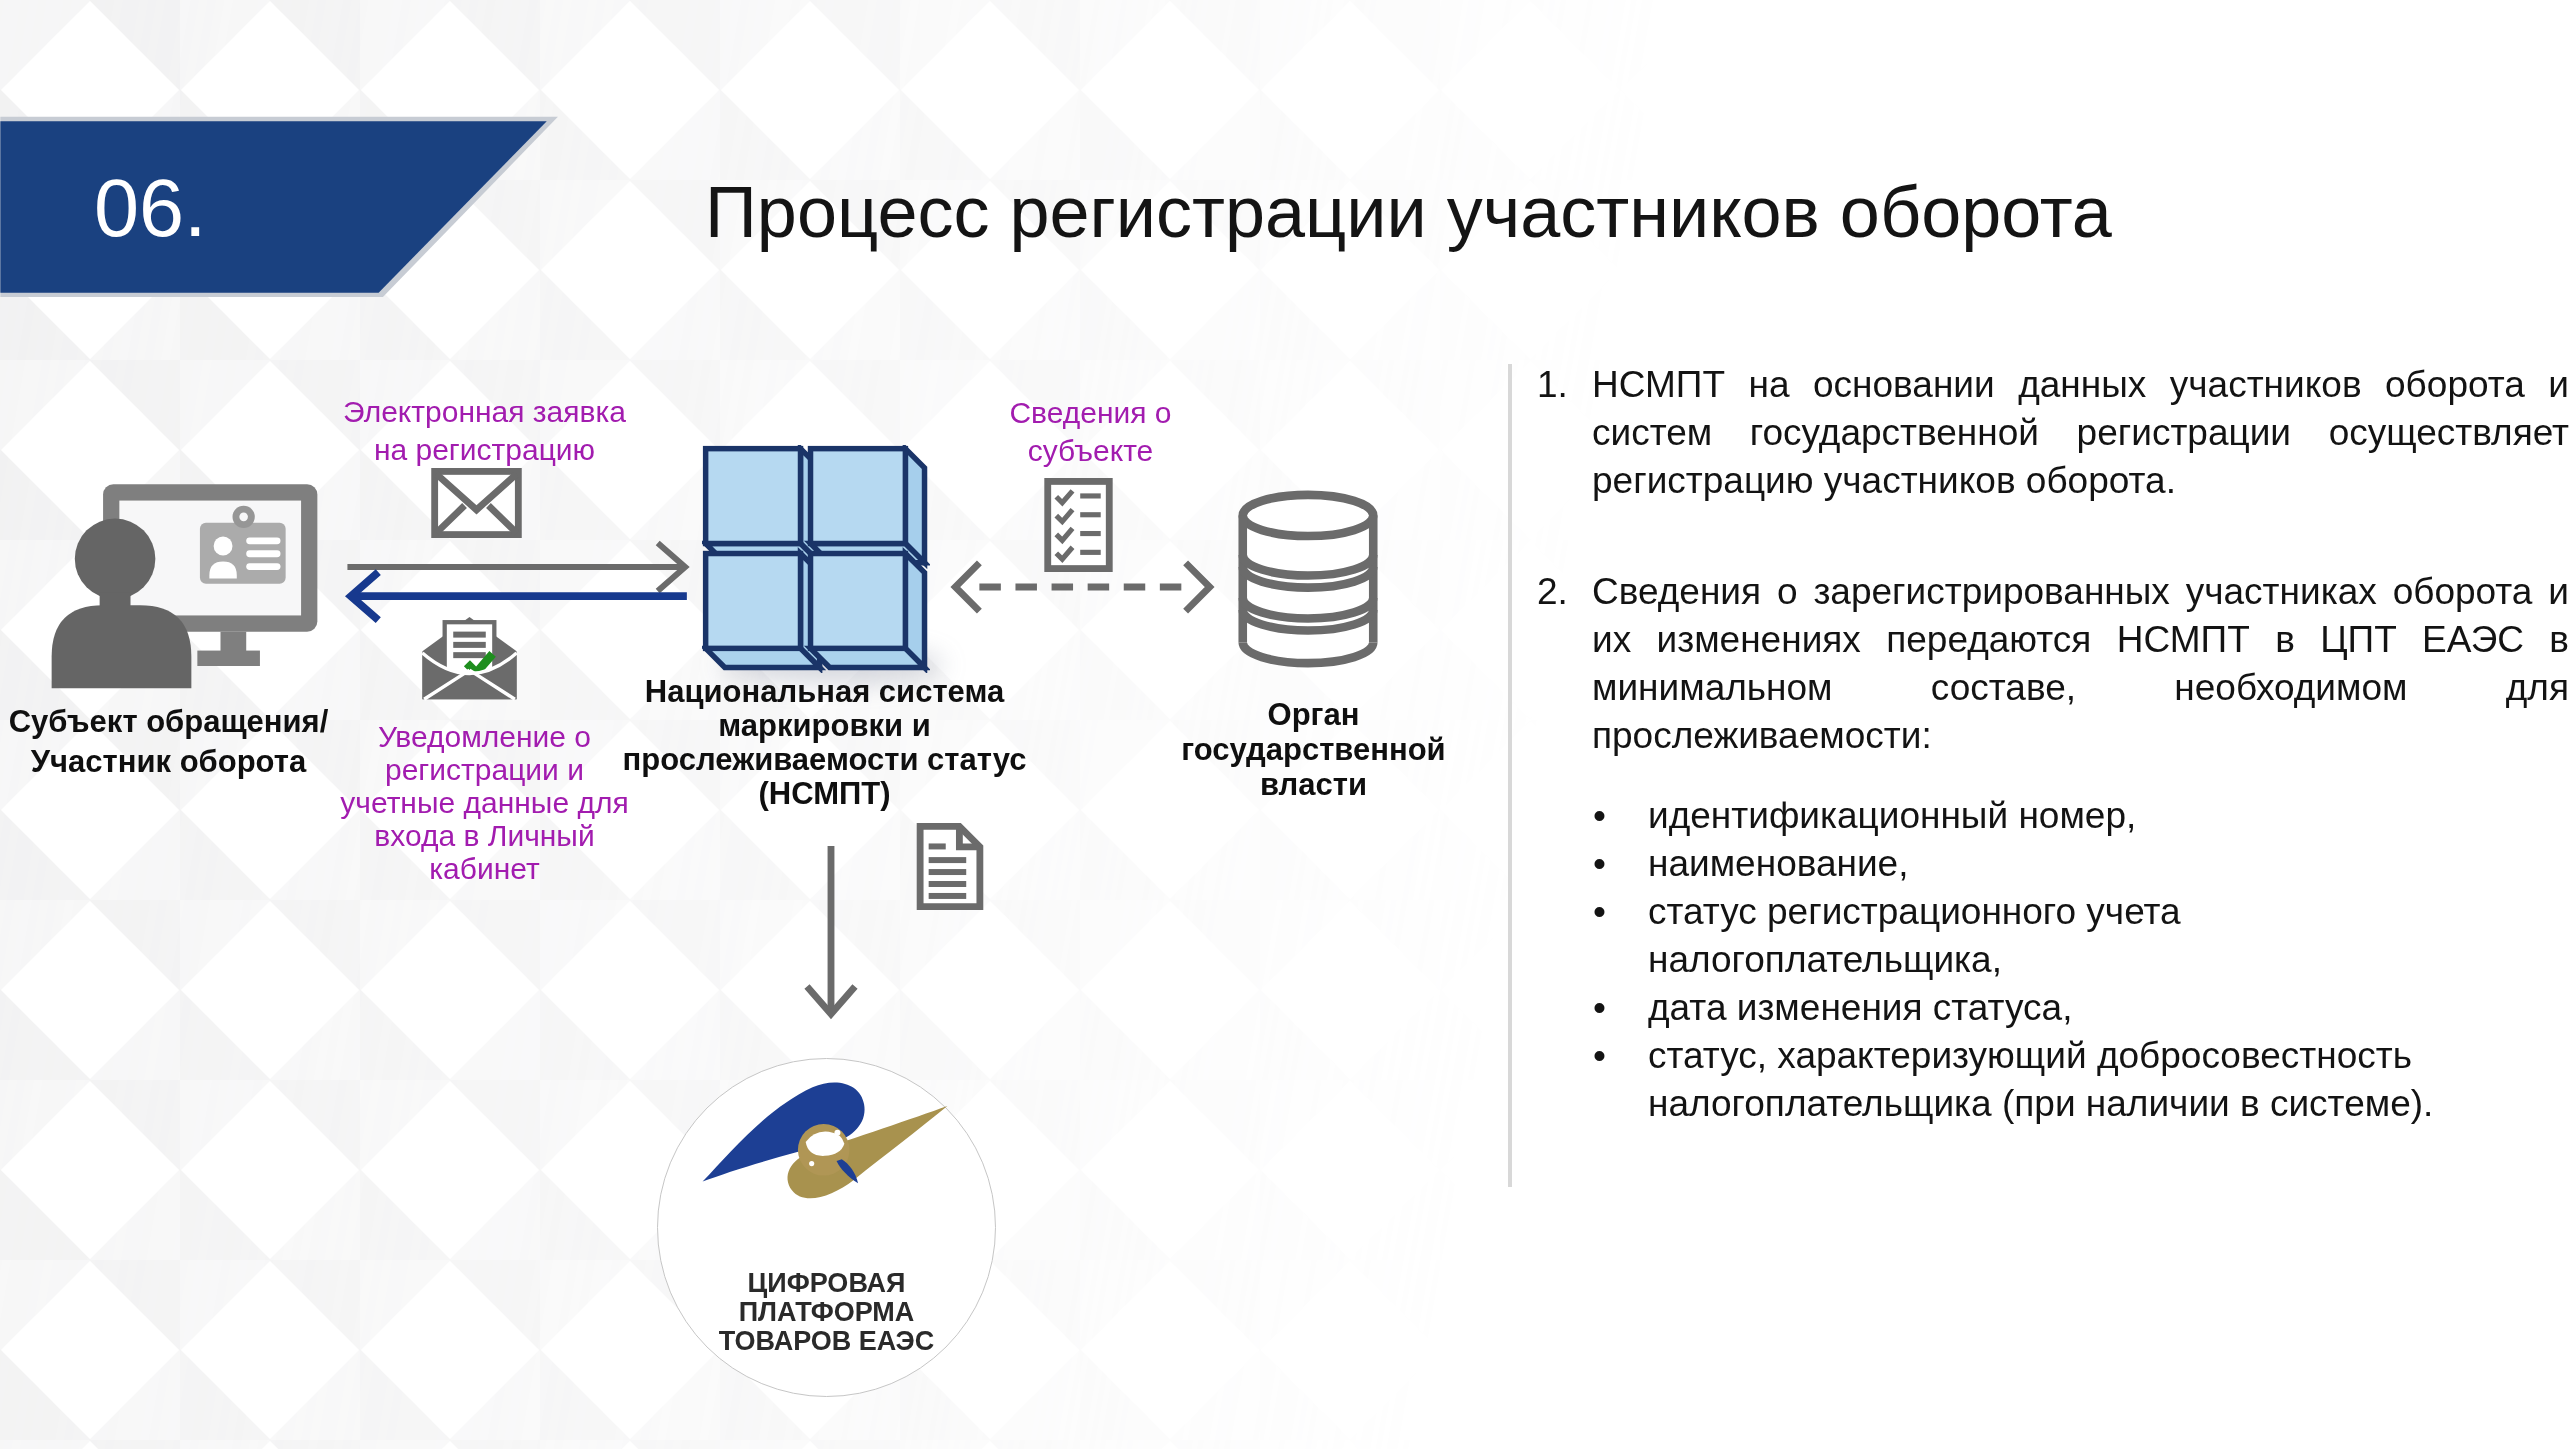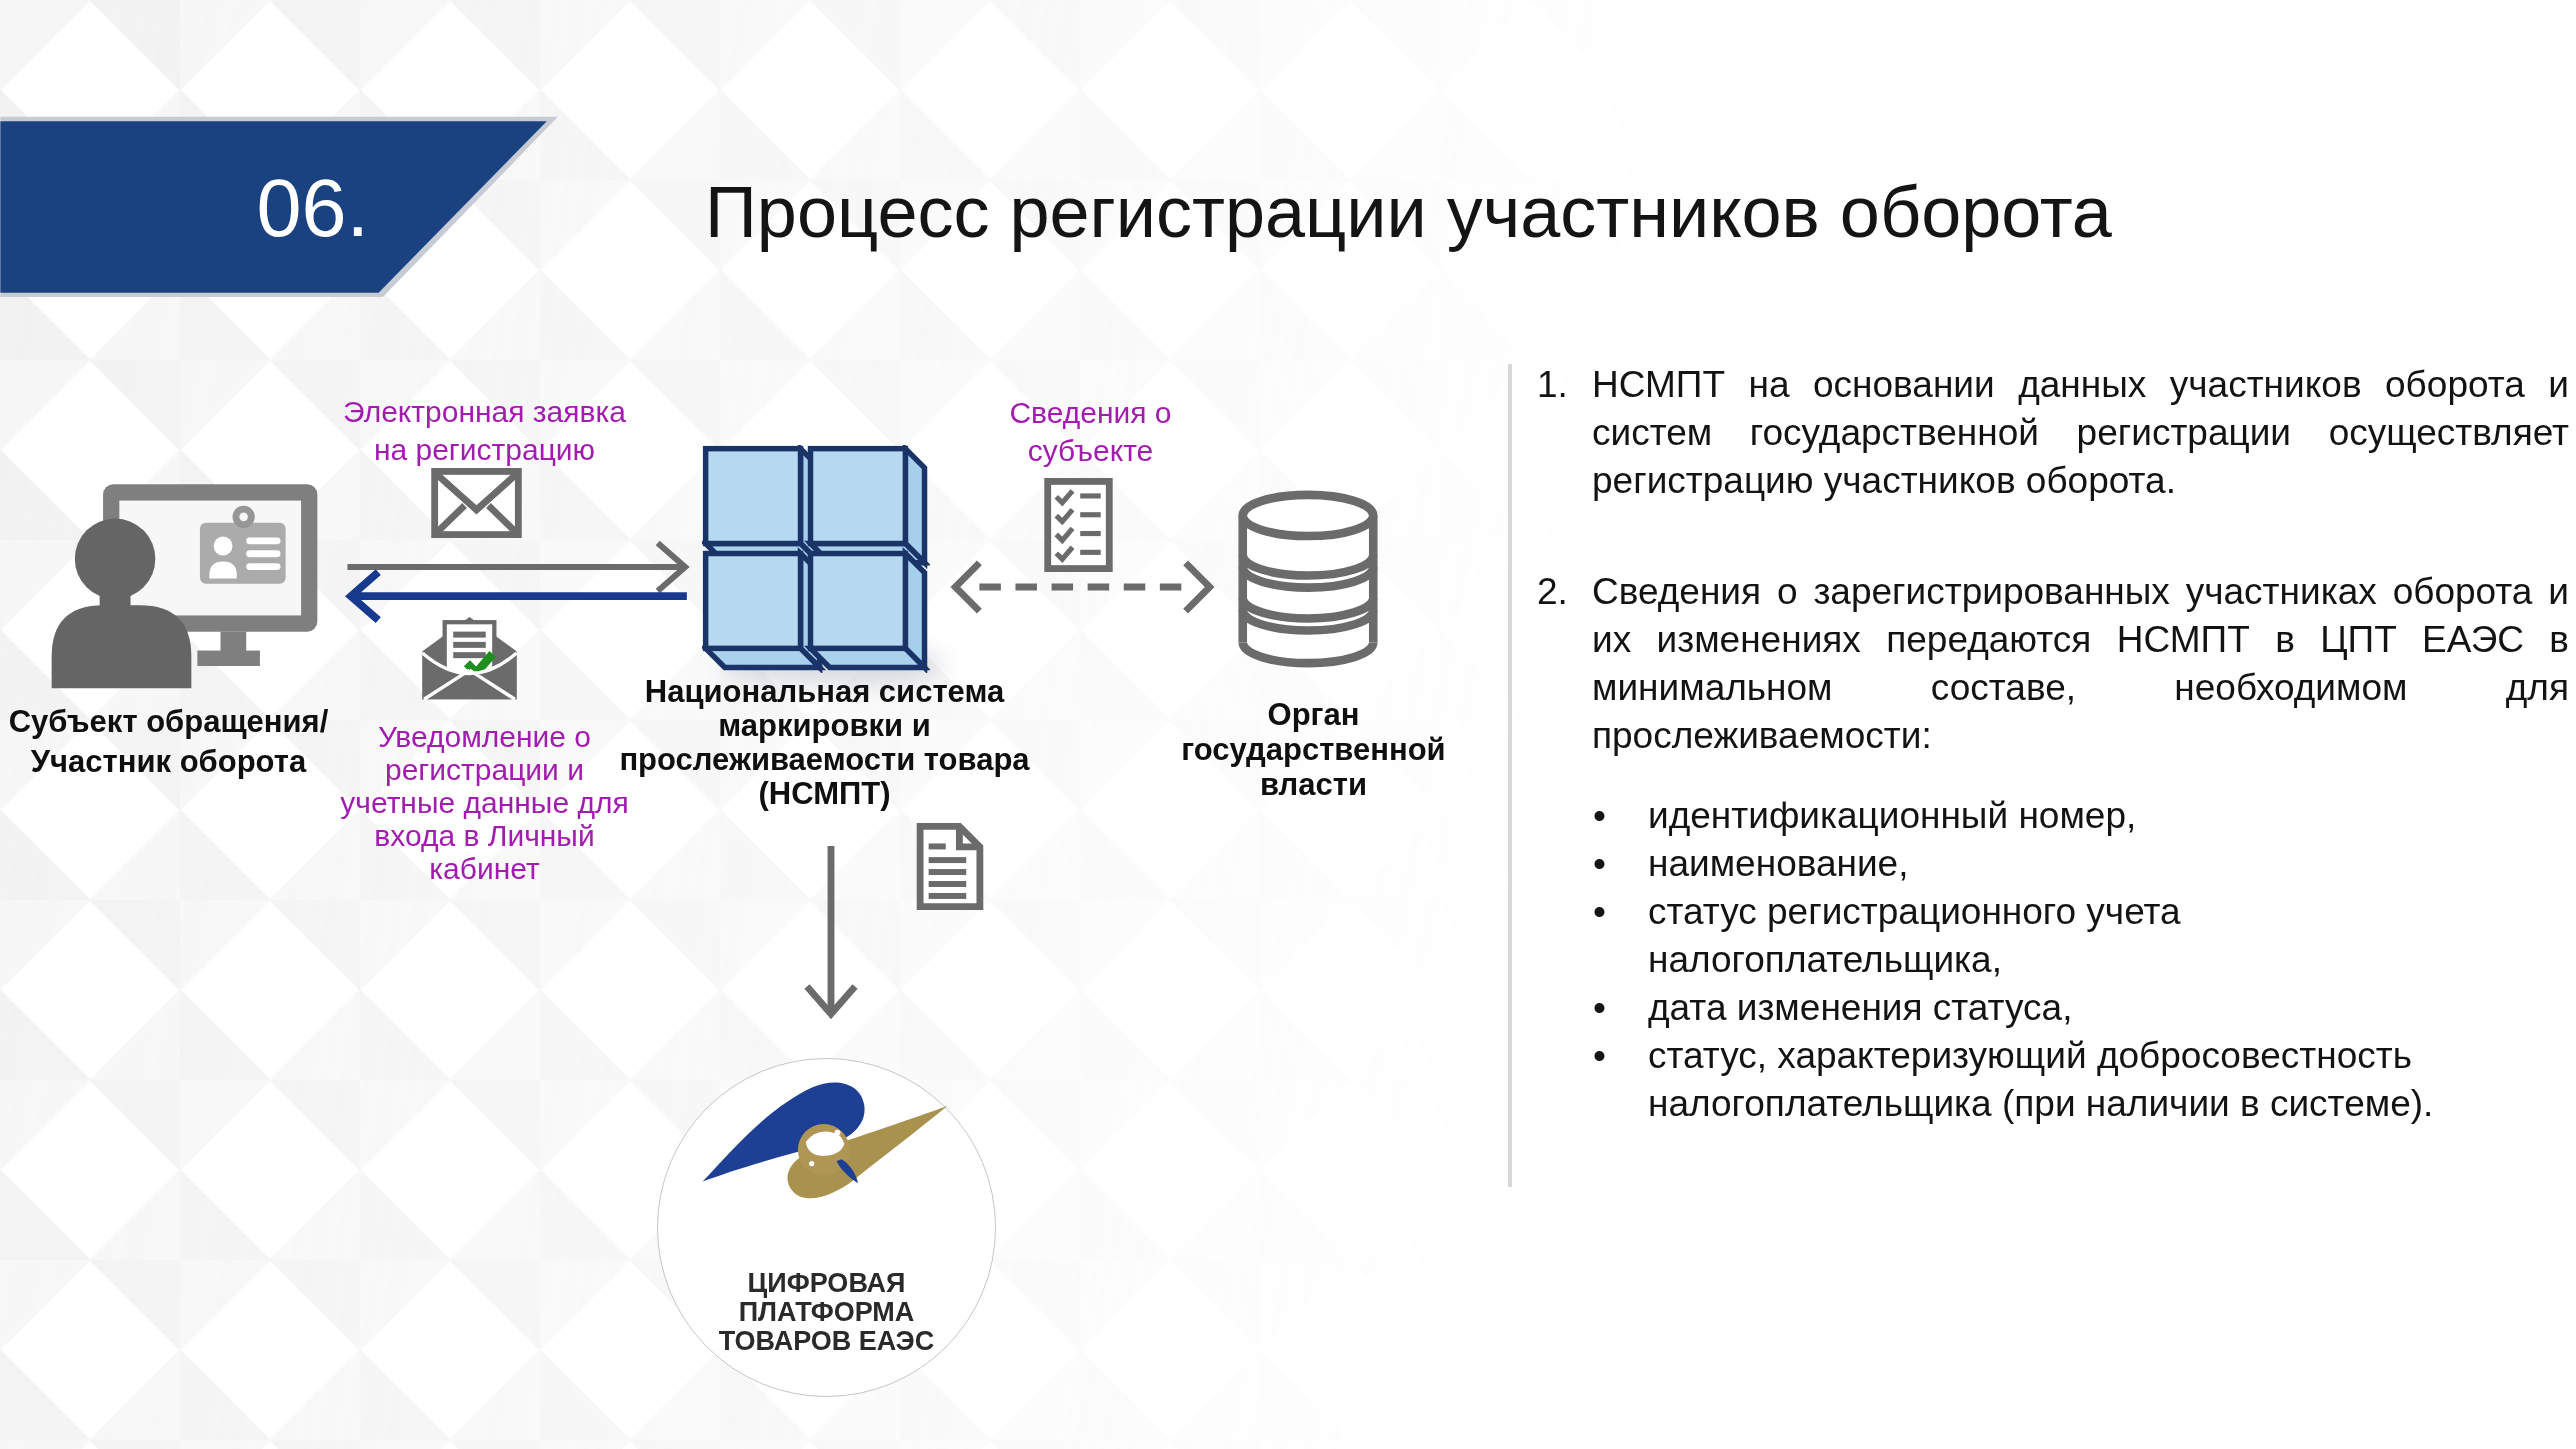--- a/index.html
+++ b/index.html
@@ -10,21 +10,21 @@
   #bg-pattern{position:absolute;inset:0;
     background-image:
       linear-gradient(45deg,#e7e7e8 25%,transparent 25.5%,transparent 74.5%,#e7e7e8 75%),
       linear-gradient(135deg,#efeff0 25%,transparent 25.5%,transparent 74.5%,#efeff0 75%);
     background-size:180px 180px,180px 180px;
     background-position:0 0,105 0;
     opacity:.6;
     -webkit-mask-image:linear-gradient(100deg,rgba(0,0,0,.95) 0%,rgba(0,0,0,.45) 38%,rgba(0,0,0,0) 60%);
             mask-image:linear-gradient(100deg,rgba(0,0,0,.95) 0%,rgba(0,0,0,.45) 38%,rgba(0,0,0,0) 60%);}
   
-  #slide-number{left:94px;top:165px;width:275px;text-align:right;color:#fff;
+  #slide-number{left:94px;top:165px;width:275px;text-align:left;color:#fff;
     font-size:81px;line-height:86px;font-weight:400;}
   #slide-title{left:550px;top:172px;width:1717px;text-align:center;color:#141414;
     font-size:72px;line-height:81px;font-weight:400;white-space:nowrap;}
   
   .lbl{text-align:center;color:#a21caf;font-size:30px;line-height:38px;font-weight:400;}
   .lbl.b{font-weight:700;color:#0f0f0f;font-size:31px;}
   
   .note{left:1537px;width:1032px;display:flex;font-size:37px;line-height:48px;color:#131313;}
   .note-num{width:55px;flex:0 0 55px;}
   .note-text{flex:1;text-align:justify;}
@@ -131,21 +131,21 @@
       <rect x="4" y="119" width="104" height="104" fill="#b6d9f1"></rect>
 
       <polygon points="223,119 244,140 244,244 223,223" fill="#a6cfec"></polygon>
       <polygon points="119,223 223,223 244,244 140,244" fill="#abd2ed"></polygon>
       <rect x="119" y="119" width="104" height="104" fill="#b6d9f1"></rect>
     </g>
   </svg>
   <div class="abs lbl b" style="left:584px;top:675px;width:481px;line-height:34px;">
     <div>Национальная система</div>
     <div>маркировки и</div>
-    <div>прослеживаемости товара</div>
+    <div>прослеживаемости статус</div>
     <div>(НСМПТ)</div>
   </div>
 
   <div class="abs lbl" style="left:936px;top:394px;width:309px;">
     <div>Сведения о</div>
     <div>субъекте</div>
   </div>
   <svg class="abs" style="left:1044px;top:478px;" width="69" height="94" viewBox="0 0 80 110">
     <rect x="4" y="4" width="72" height="102" fill="#ffffff" stroke="#6b6b6b" stroke-width="8"></rect>
     <g stroke="#6b6b6b" stroke-width="6" fill="none">

